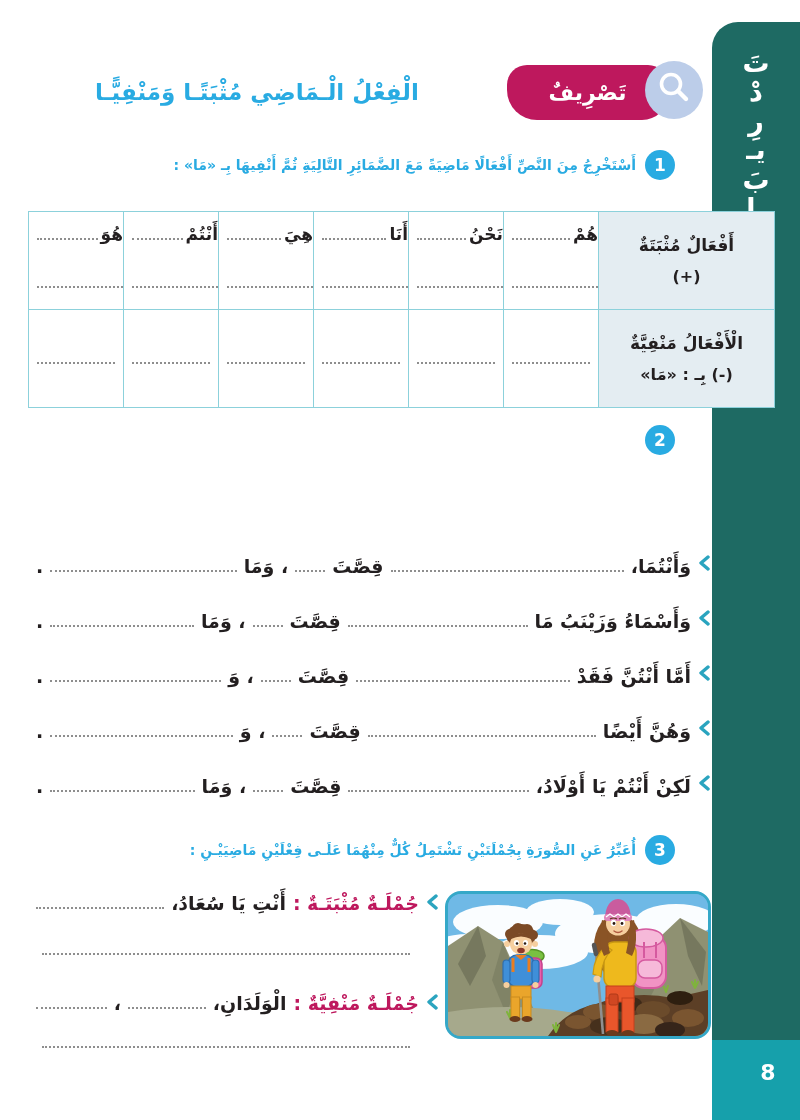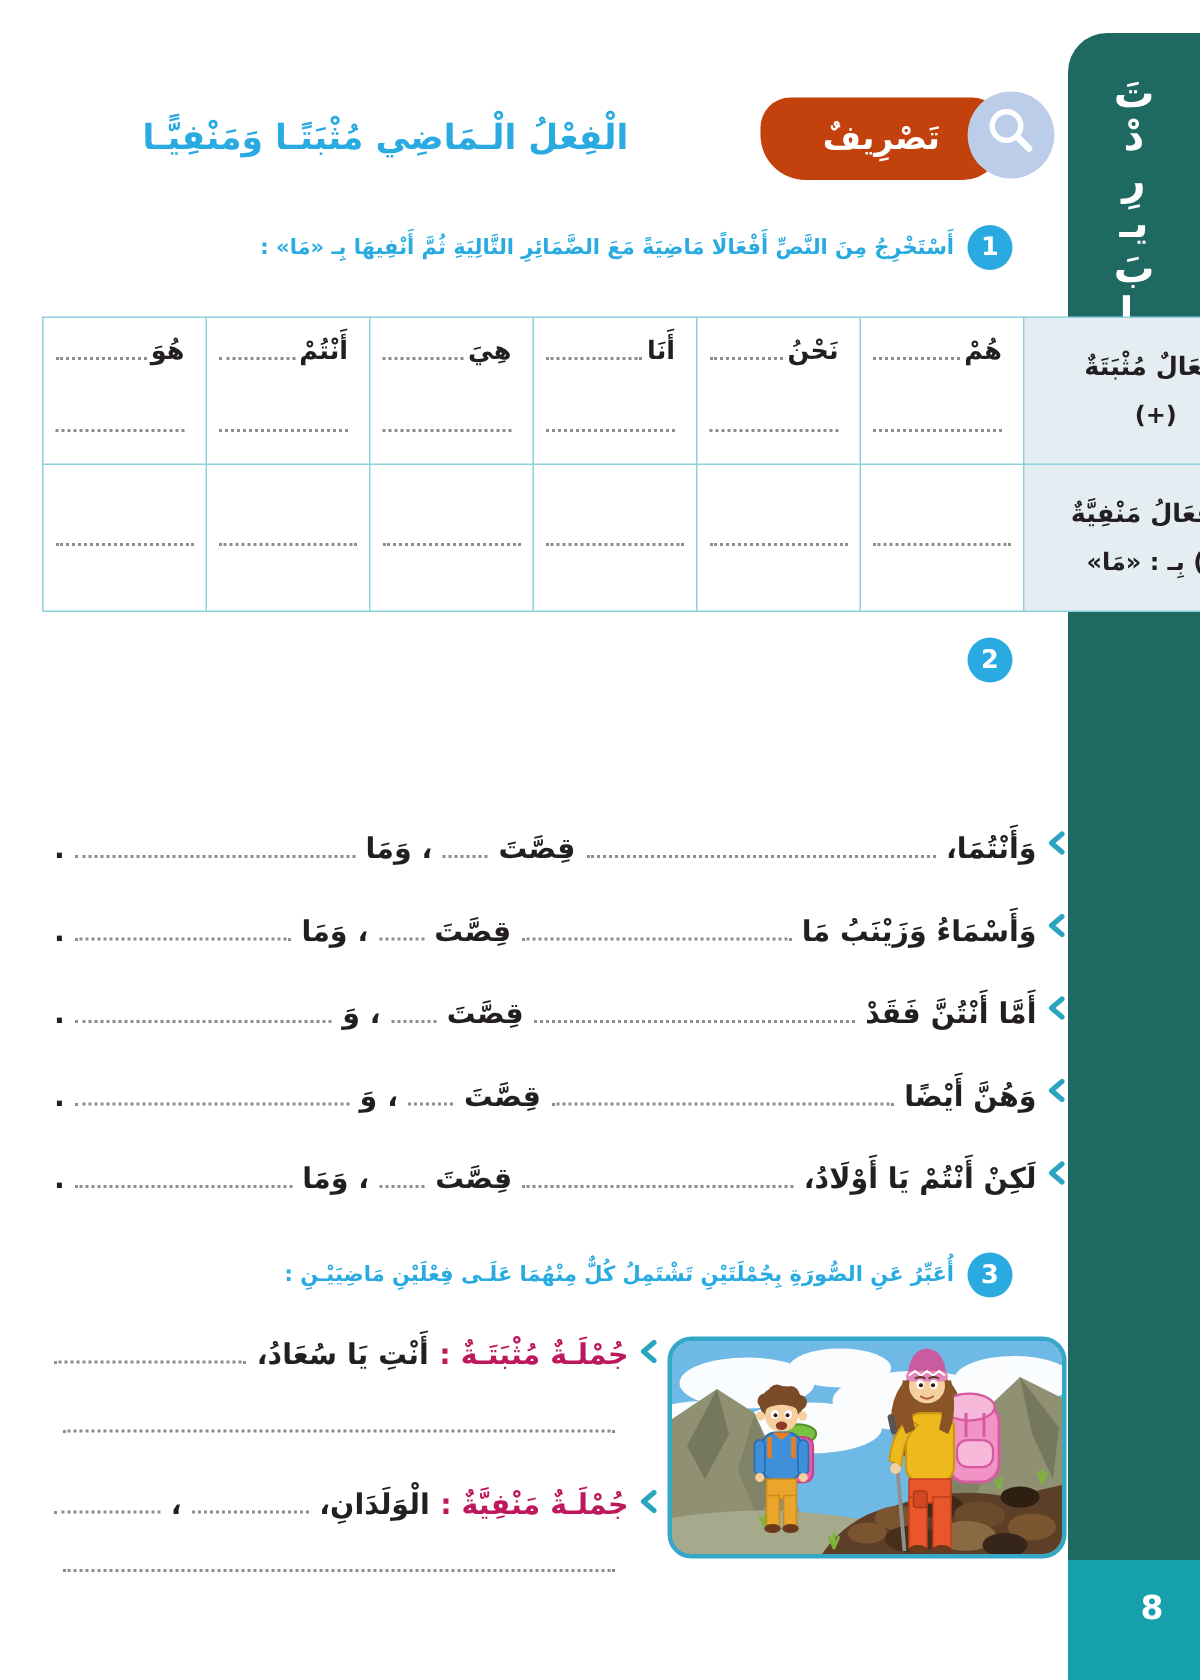--- a/index.html
+++ b/index.html
@@ -7,21 +7,21 @@
   .page{position:relative;width:800px;height:1120px;background:#fff;direction:rtl;}
 
   
   .sidebar{position:absolute;left:712px;top:22px;width:88px;height:1018px;background:#1E6A63;border-radius:26px 0 0 0;}
   .sidebar-letters{display:flex;flex-direction:column;align-items:center;padding-top:26px;color:#fff;
     font-size:27px;font-weight:bold;line-height:1.08;}
   .footer-block{position:absolute;left:712px;top:1040px;width:88px;height:80px;background:#16A0AB;}
   .page-num{position:absolute;left:753px;top:1060px;width:30px;text-align:center;color:#fff;font-size:22px;font-weight:bold;}
 
   
-  .badge{position:absolute;left:507px;top:65px;width:161px;height:55px;background:#c2410c;
+  .badge{position:absolute;left:507px;top:65px;width:161px;height:55px;background:#be185d;
     border-radius:20px 20px 26px 30px;display:flex;align-items:center;justify-content:center;
     color:#fff;font-size:22px;font-weight:bold;}
   .mag-circle{position:absolute;left:645px;top:61px;width:58px;height:58px;border-radius:50%;
     background:#BCCDE9;display:flex;align-items:center;justify-content:center;}
 
   .title{position:absolute;left:95px;top:79px;color:#29ABE2;font-size:23px;font-weight:bold;white-space:nowrap;direction:rtl;}
 
   
   .exhead{position:absolute;right:125px;display:flex;direction:rtl;align-items:center;gap:9px;white-space:nowrap;}
   .exhead .num{width:30px;height:30px;border-radius:50%;background:#29ABE2;color:#fff;display:flex;
@@ -32,21 +32,21 @@
   #ex3head{top:835px}
 
   
   .dt{display:inline-block;border-bottom:2px dotted #8E8E8E;height:12px;}
 
   
   table.conj{position:absolute;left:28px;top:211px;width:684px;border-collapse:collapse;direction:rtl;table-layout:fixed;}
   table.conj td{border:1.6px solid #8CD1DB;}
   td.hdr{background:#E4EDF2;width:167px;text-align:center;font-weight:bold;font-size:17px;color:#231F20;padding:6px 4px;height:85px;}
   td.hdr .l2{margin-top:12px;font-size:16px;direction:rtl;}
-  td.cell{width:86px;vertical-align:top;padding:12px 14px 0 8px;height:85px;}
+  td.cell{width:86px;vertical-align:top;padding:12px 0 0 8px;height:85px;}
   .cellrow{display:flex;direction:rtl;align-items:flex-end;gap:3px;font-weight:bold;font-size:17px;color:#231F20;}
   .cellrow .dt{flex:1 1 0;margin-bottom:4px;min-width:8px;}
   .cell .below{margin-top:30px;width:100%;}
   td.cell2{vertical-align:middle;padding:0 8px;height:85px;}
   td.cell2 .dt{width:100%;}
 
   
   .example{position:absolute;right:110px;top:489px;direction:rtl;color:#231F20;font-size:19.5px;font-weight:bold;white-space:nowrap;}
   .items{position:absolute;left:36px;top:546px;width:674px;direction:rtl;}
   .item{display:flex;direction:rtl;align-items:flex-end;gap:7px;margin-bottom:24px;height:31px;

